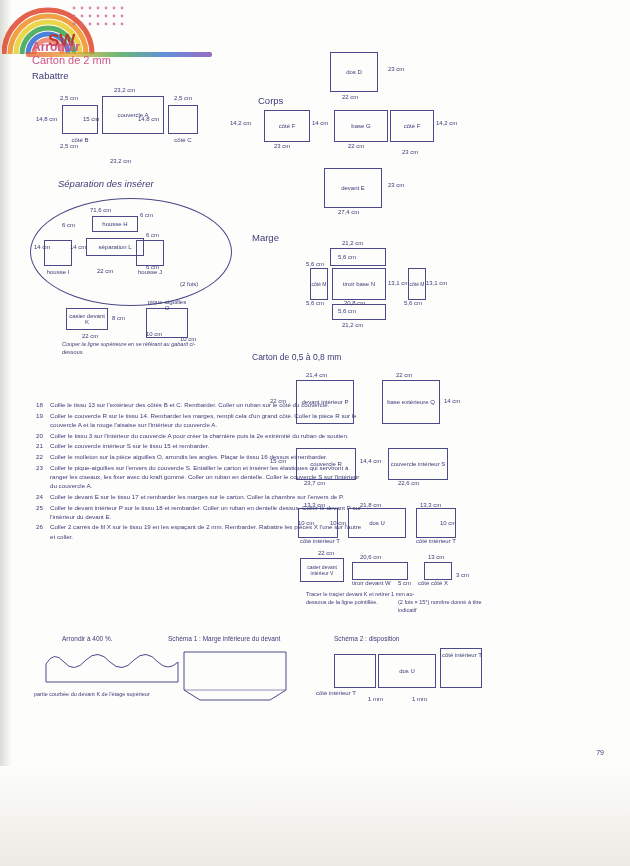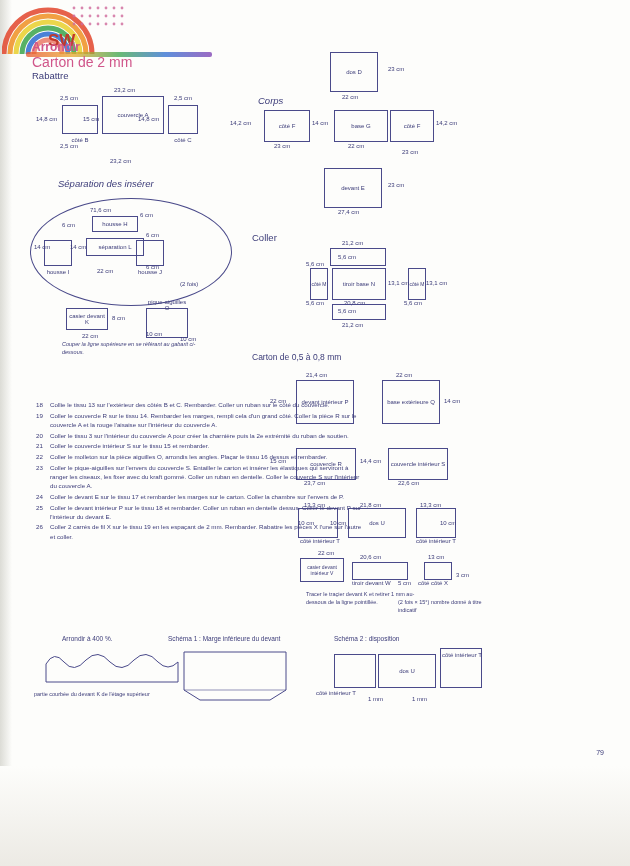--- a/index.html
+++ b/index.html
@@ -77,26 +77,26 @@
         <circle cx="20" cy="20" r="1.4"></circle>
         <circle cx="28" cy="20" r="1.4"></circle>
         <circle cx="36" cy="20" r="1.4"></circle>
         <circle cx="44" cy="20" r="1.4"></circle>
         <circle cx="52" cy="20" r="1.4"></circle>
     </g>
   </svg>
   <div class="rule"></div>
 
   <div class="title" style="left:32px;top:40px;font-size:12px;color:#d0568a;">Arrondir</div>
-  <div class="title" style="left:32px;top:54px;font-size:14px;color:#d0568a;font-weight:normal;">Carton de 2 mm</div>
+  <div class="title" style="left:32px;top:54px;font-size:11px;color:#d0568a;font-weight:normal;">Carton de 2 mm</div>
 
   <div class="sect" style="left:32px;top:70px;">Rabattre</div>
   <div class="sect it" style="left:58px;top:178px;">Séparation des insérer</div>
-  <div class="sect" style="left:258px;top:95px;font-style:italic;">Corps</div>
-  <div class="sect" style="left:252px;top:232px;">Coller</div>
+  <div class="sect" style="left:258px;top:95px;">Corps</div>
+  <div class="sect" style="left:252px;top:232px;">Marge</div>
   <div class="sect" style="left:252px;top:352px;font-size:8.5px;">Carton de 0,5 à 0,8 mm</div>
 
   <div class="box" style="left:102px;top:96px;width:60px;height:36px;">
     <span>couvercle A</span>
   </div>
   <div class="box" style="left:62px;top:105px;width:34px;height:27px;">
     <span style="top:auto;bottom:-10px;transform:none;">côté B</span>
   </div>
   <div class="box" style="left:168px;top:105px;width:28px;height:27px;">
     <span style="top:auto;bottom:-10px;transform:none;">côté C</span>

